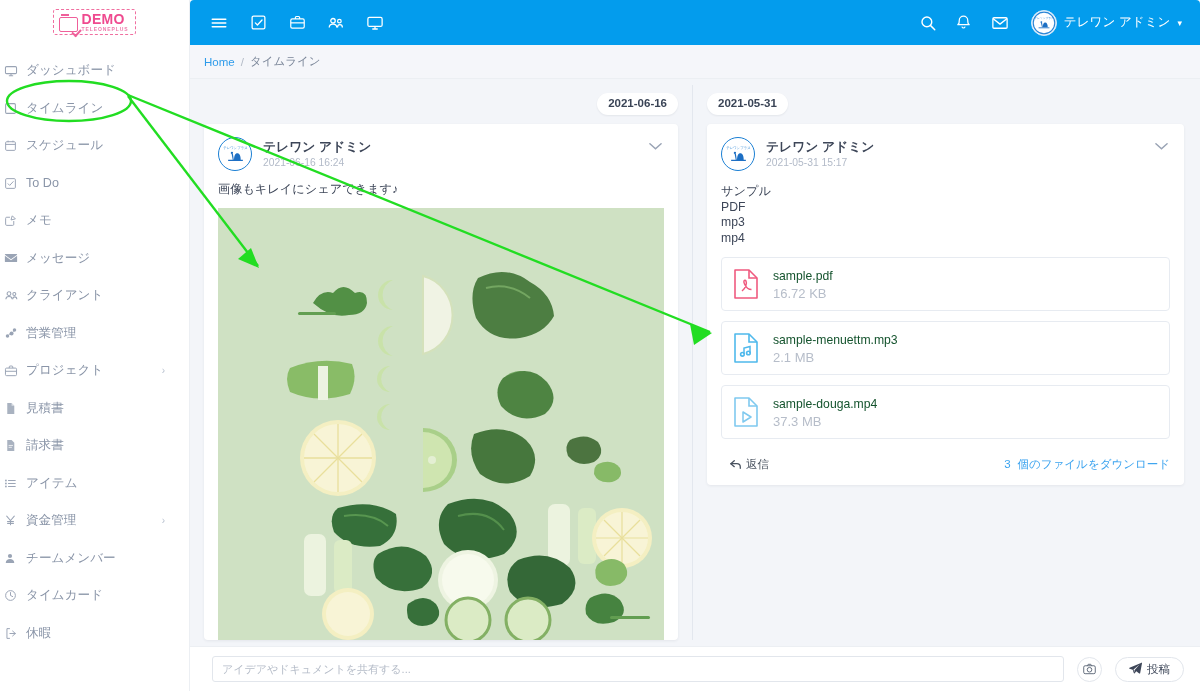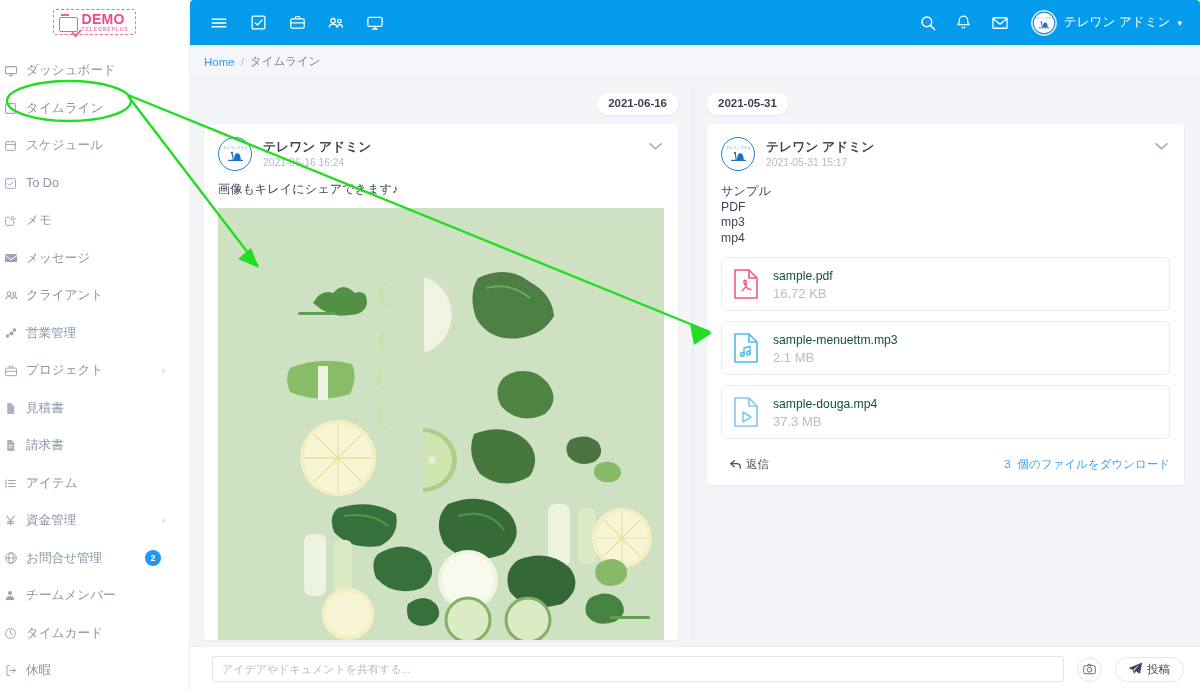--- a/index.html
+++ b/index.html
@@ -379,31 +379,20 @@
           <span class="ni-icon">
             <svg width="13" height="13" viewBox="0 0 24 24" fill="none" stroke="currentColor" stroke-width="1.9" stroke-linecap="round">
               <path d="M5 4l7 8 7-8"></path>
               <line x1="12" y1="12" x2="12" y2="20"></line>
               <line x1="6.5" y1="14" x2="17.5" y2="14"></line>
               <line x1="6.5" y1="17.3" x2="17.5" y2="17.3"></line>
             </svg>
           </span>
           <span class="ni-label">資金管理</span>
           <span class="ni-caret">›</span>
-        </div>
-        <div class="nav-item">
-          <span class="ni-icon">
-            <svg width="14" height="14" viewBox="0 0 24 24" fill="none" stroke="currentColor" stroke-width="1.7">
-              <circle cx="12" cy="12" r="9"></circle>
-              <ellipse cx="12" cy="12" rx="4" ry="9"></ellipse>
-              <line x1="3" y1="12" x2="21" y2="12"></line>
-            </svg>
-          </span>
-          <span class="ni-label">お問合せ管理</span>
-          <span class="badge">2</span>
         </div>
         <div class="nav-item">
           <span class="ni-icon">
             <svg width="12" height="13" viewBox="0 0 24 24" fill="currentColor">
               <circle cx="12" cy="7" r="4.2"></circle>
               <path d="M3.5 21c0-4.8 3.8-8 8.5-8s8.5 3.2 8.5 8z"></path>
             </svg>
           </span>
           <span class="ni-label">チームメンバー</span>
         </div>

